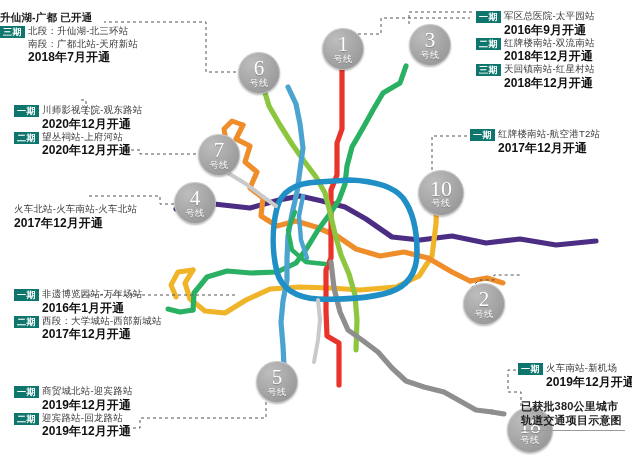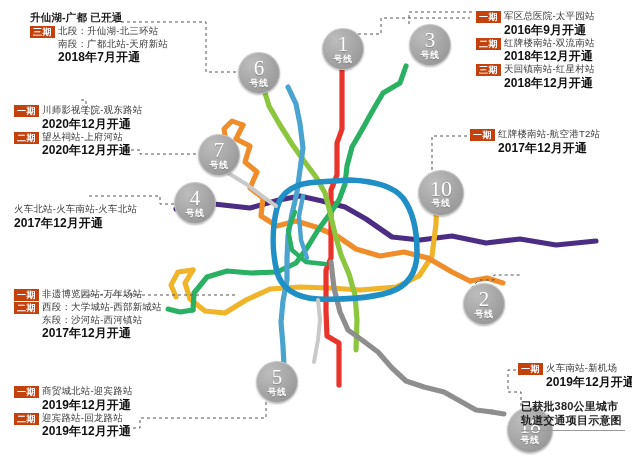--- a/index.html
+++ b/index.html
@@ -19,21 +19,21 @@
   
   .ann{position:absolute;}
   .ann .hl{
     font-size:10.5px;font-weight:bold;color:#1a1a1a;
     letter-spacing:.2px;white-space:nowrap;line-height:14px;
     margin-bottom:1px;
   }
   .row{display:flex;align-items:flex-start;margin-bottom:0px;}
   .phase{
     display:inline-block;
-    background:#c2410c;color:#ffffff;
+    background:#0f766e;color:#ffffff;
     font-size:9px;font-weight:bold;
     line-height:12px;height:12px;
     padding:0 3px;margin-top:1px;margin-right:3px;
     white-space:nowrap;letter-spacing:.5px;
     flex:0 0 auto;
   }
   .rowtxt{display:flex;flex-direction:column;}
   .seg{
     font-size:9.5px;color:#3a3a3a;line-height:12.5px;
     white-space:nowrap;letter-spacing:.2px;
@@ -69,21 +69,20 @@
     color:#ffffff;
   }
   .badge .num{
     font-size:21px;font-weight:normal;line-height:19px;
     font-family:"Liberation Serif","DejaVu Serif",serif;
     text-shadow:0 1px 1px rgba(0,0,0,.25);
   }
   .badge .suf{
     font-size:9px;line-height:10px;letter-spacing:.5px;
     text-shadow:0 1px 1px rgba(0,0,0,.25);
-    font-weight:bold;
   }
   .badge.wide{width:46px;height:46px;}
   .badge.wide .num{font-size:22px;}
 </style>
 </head>
 <body>
 
 <div id="stage">
 
   <svg id="mapsvg" viewBox="0 0 632 473">
@@ -172,21 +171,21 @@
   </div>
   <div class="badge" style="left:256px;top:361px;">
     <span class="num">5</span>
     <span class="suf">号线</span>
   </div>
   <div class="badge wide" style="left:507px;top:407px;">
     <span class="num">18</span>
     <span class="suf">号线</span>
   </div>
 
-  <div class="ann" style="left:30px;top:10px;">
+  <div class="ann" style="left:0;top:10px;">
     <div class="hl">升仙湖-广都 已开通</div>
     <div class="row">
       <span class="phase">三期</span>
       <span class="rowtxt">
         <span class="seg">北段：升仙湖-北三环站</span>
         <span class="seg">南段：广都北站-天府新站</span>
         <span class="date">2018年7月开通</span>
       </span>
     </div>
   </div>
@@ -211,27 +210,27 @@
   <div class="ann" style="left:14px;top:203px;">
     <div class="seg">火车北站-火车南站-火车北站</div>
     <div class="date">2017年12月开通</div>
   </div>
 
   <div class="ann" style="left:14px;top:288px;">
     <div class="row">
       <span class="phase">一期</span>
       <span class="rowtxt">
         <span class="seg">非遗博览园站-万年场站</span>
+        <span class="date">2016年1月开通</span>
       </span>
     </div>
     <div class="row">
       <span class="phase">二期</span>
       <span class="rowtxt">
         <span class="seg">西段：大学城站-西部新城站</span>
-        <span class="seg">东段：沙河站-西河镇站</span>
         <span class="date">2017年12月开通</span>
       </span>
     </div>
   </div>
 
   <div class="ann" style="left:14px;top:385px;">
     <div class="row">
       <span class="phase">一期</span>
       <span class="rowtxt">
         <span class="seg">商贸城北站-迎宾路站</span>

